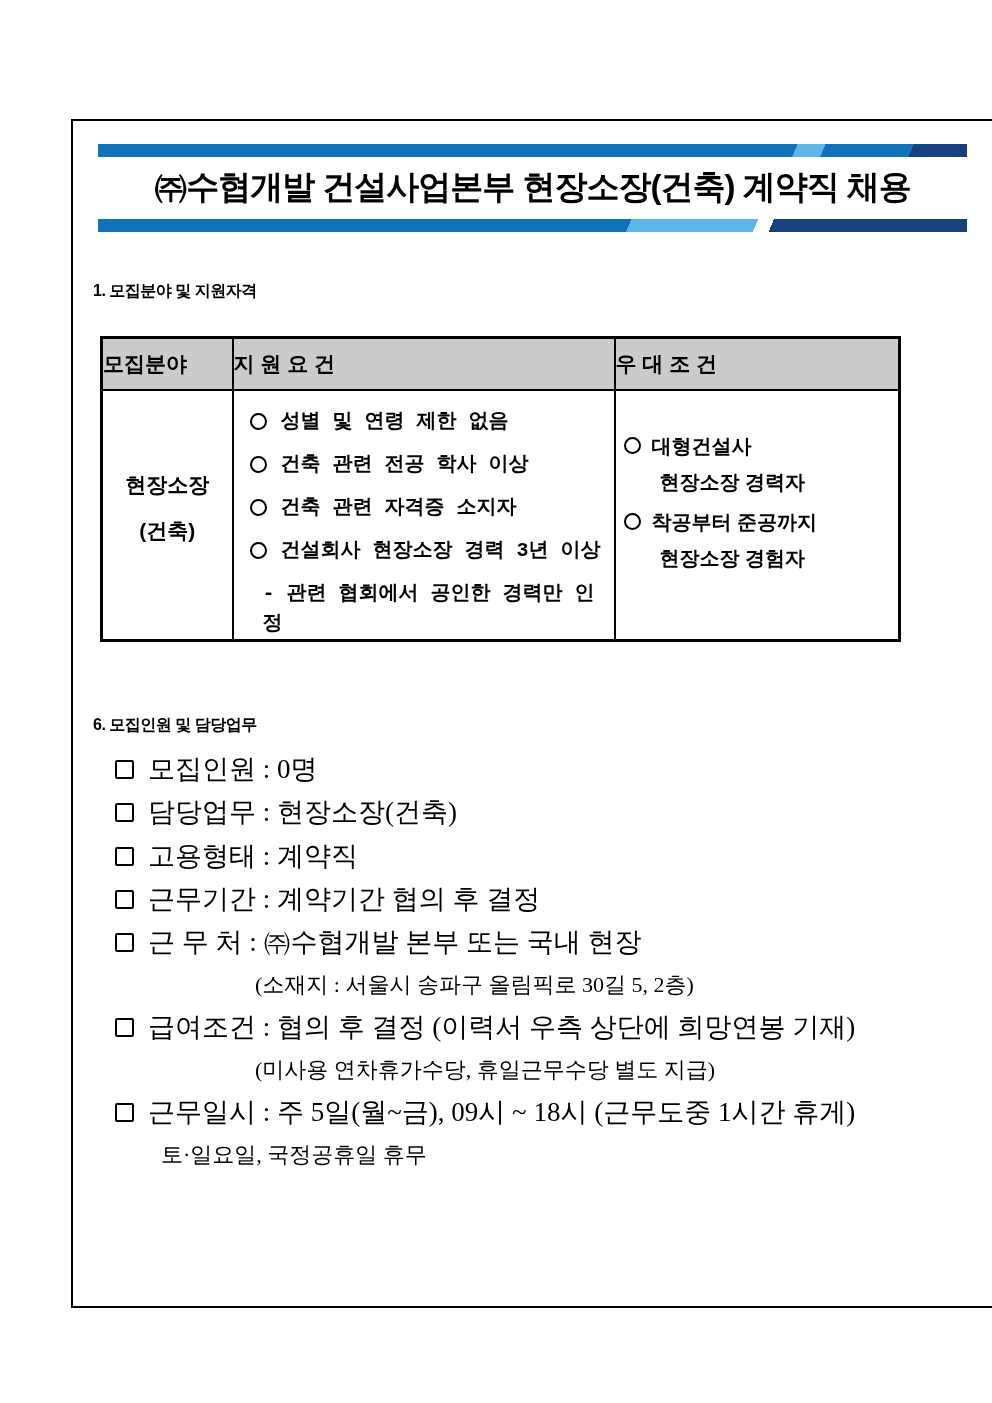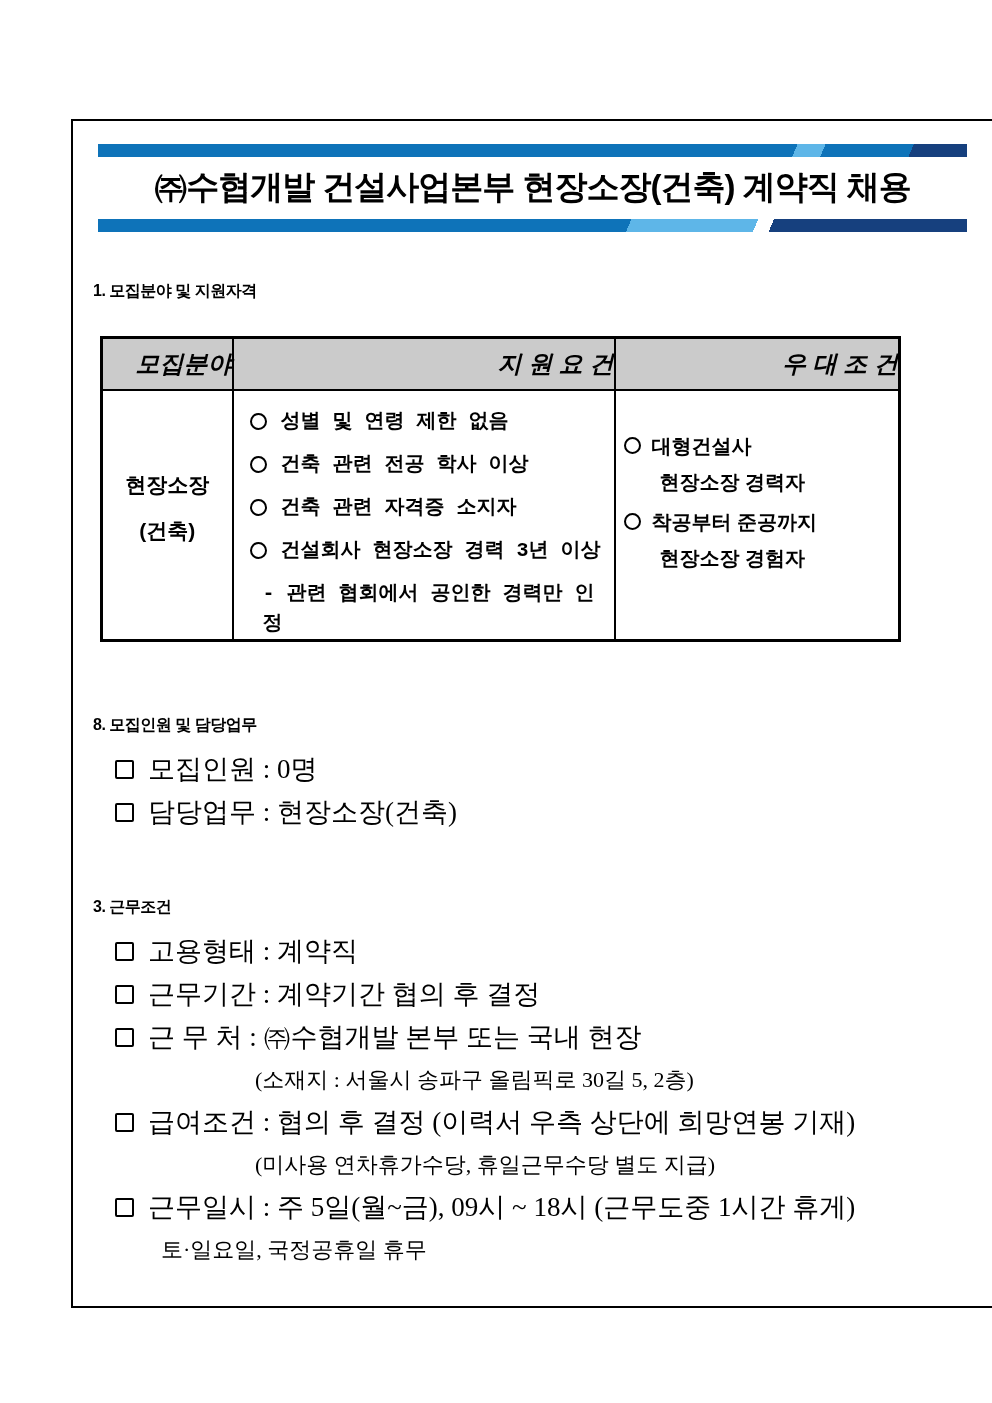--- a/index.html
+++ b/index.html
@@ -46,21 +46,21 @@
   .s3 { margin-top:67px; }
   
   table.recruit {
     margin:31px 0 0 27px; width:798px;
     border-collapse:collapse; border:3px solid #000;
     table-layout:fixed;
   }
   table.recruit th, table.recruit td { border:2px solid #000; }
   table.recruit th {
     height:52px; background:var(--table_header_bg,#cbcbcb);
-    font-size:24px; font-weight:bold; text-align:right;font-style:italic;
+    font-size:21px; font-weight:bold; text-align:left;
   }
   col.c1 { width:131px; } col.c2 { width:382px; } col.c3 { width:285px; }
   td.cat {
     text-align:center; vertical-align:middle;
     font-size:21px; font-weight:bold; line-height:46px;
     padding-bottom:14px;
   }
   td.req { vertical-align:top; padding:16px 0 0 16px; height:212px;font-family:Liberation Mono, monospace; }
   td.pref { vertical-align:top; padding:40px 0 0 8px; }
   .bullet-row { display:flex; align-items:center; font-size:20px; font-weight:bold; line-height:30px; }
@@ -149,32 +149,31 @@
           <div class="bullet-row">
             <span class="circle-bullet"></span>
             <span>착공부터 준공까지</span>
           </div>
           <div class="pref-sub">현장소장 경험자</div>
         </td>
       </tr>
     </tbody>
   </table>
 
-  <div class="sec-heading s2">8. 모집인원 및 담당업무</div>
+  <div class="sec-heading s2">6. 모집인원 및 담당업무</div>
 
   <div class="chk-item first">
     <span class="checkbox"></span>
     <span>모집인원 : 0명</span>
   </div>
   <div class="chk-item">
     <span class="checkbox"></span>
     <span>담당업무 : 현장소장(건축)</span>
   </div>
 
-  <div class="sec-heading s3">3. 근무조건</div>
 
   <div class="chk-item first">
     <span class="checkbox"></span>
     <span>고용형태 : 계약직</span>
   </div>
   <div class="chk-item">
     <span class="checkbox"></span>
     <span>근무기간 : 계약기간 협의 후 결정</span>
   </div>
   <div class="chk-item">

